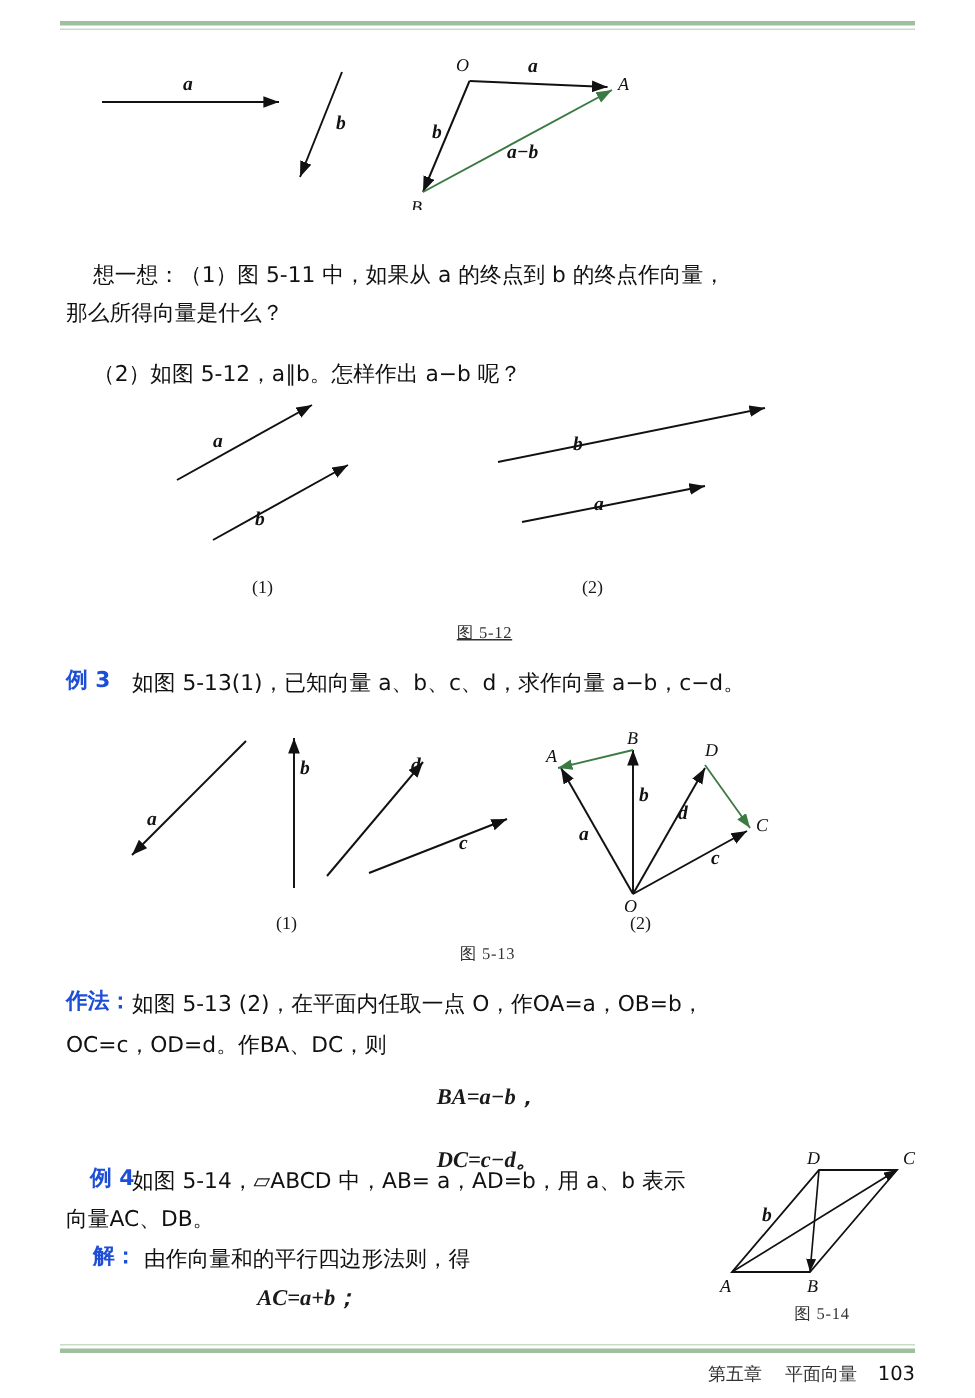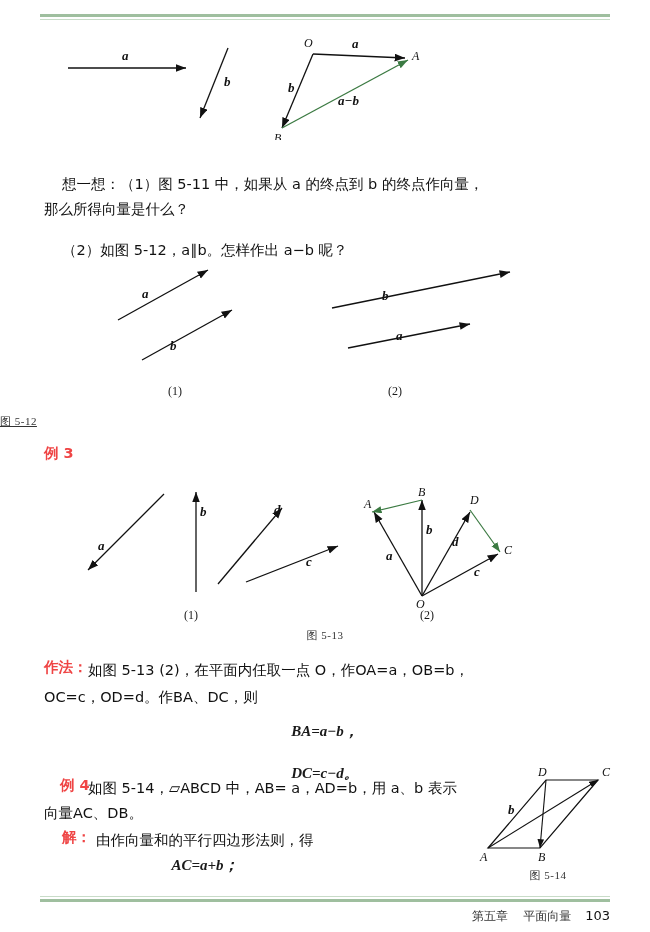--- a/index.html
+++ b/index.html
@@ -38,21 +38,21 @@
   .para{
     position:absolute;
     font-size:14.5px;
     line-height:25px;
     color:#111;
     font-family:"DejaVu Sans", sans-serif;
   }
   .exno{
     position:absolute;
     font-size:14.5px;
-    color:#ef4444;
+    color:#1d4ed8;
     font-family:"DejaVu Sans", sans-serif;
     font-weight:bold;
   }
   .center-eq{
     position:absolute;
     width:100%;
     text-align:center;
     font-size:15px;
     font-family:"Liberation Serif", serif;
     font-style:italic;
@@ -132,23 +132,24 @@
     <line x1="42" y1="92" x2="132" y2="42" stroke="#111" stroke-width="1.3" marker-end="url(#arw)"></line>
     <text class="vec-label" x="70" y="82">b</text>
 
     <line x1="232" y1="40" x2="410" y2="4" stroke="#111" stroke-width="1.3" marker-end="url(#arw)"></line>
     <text class="vec-label" x="282" y="32">b</text>
     <line x1="248" y1="80" x2="370" y2="56" stroke="#111" stroke-width="1.3" marker-end="url(#arw)"></line>
     <text class="vec-label" x="296" y="72">a</text>
   </svg>
   <div class="subnum" style="left:168px;top:384px;">(1)</div>
   <div class="subnum" style="left:388px;top:384px;">(2)</div>
-  <div class="fig-caption" style="left:0;top:414px;width:646px;text-decoration:underline;">图 5-12</div>
+  <div class="fig-caption" style="left:0;top:414px;width:646px;text-align:center;text-decoration:underline;">图 5-12</div>
 
   <div class="exno" style="left:44px;top:444px;">例 3</div>
+  <div class="para" style="left:88px;top:444px;width:520px;">如图 5-13(1)，已知向量 a、b、c、d，求作向量 a−b，c−d。</div>
 
   <svg style="left:70px;top:488px;" width="510" height="120" viewBox="0 0 510 120">
 
     <line x1="94" y1="6" x2="18" y2="82" stroke="#111" stroke-width="1.3" marker-end="url(#arw)"></line>
     <text class="vec-label" x="28" y="62">a</text>
     <line x1="126" y1="104" x2="126" y2="4" stroke="#111" stroke-width="1.3" marker-end="url(#arw)"></line>
     <text class="vec-label" x="130" y="28">b</text>
     <line x1="148" y1="96" x2="212" y2="20" stroke="#111" stroke-width="1.3" marker-end="url(#arw)"></line>
     <text class="vec-label" x="204" y="26">d</text>
     <line x1="176" y1="94" x2="268" y2="58" stroke="#111" stroke-width="1.3" marker-end="url(#arw)"></line>

